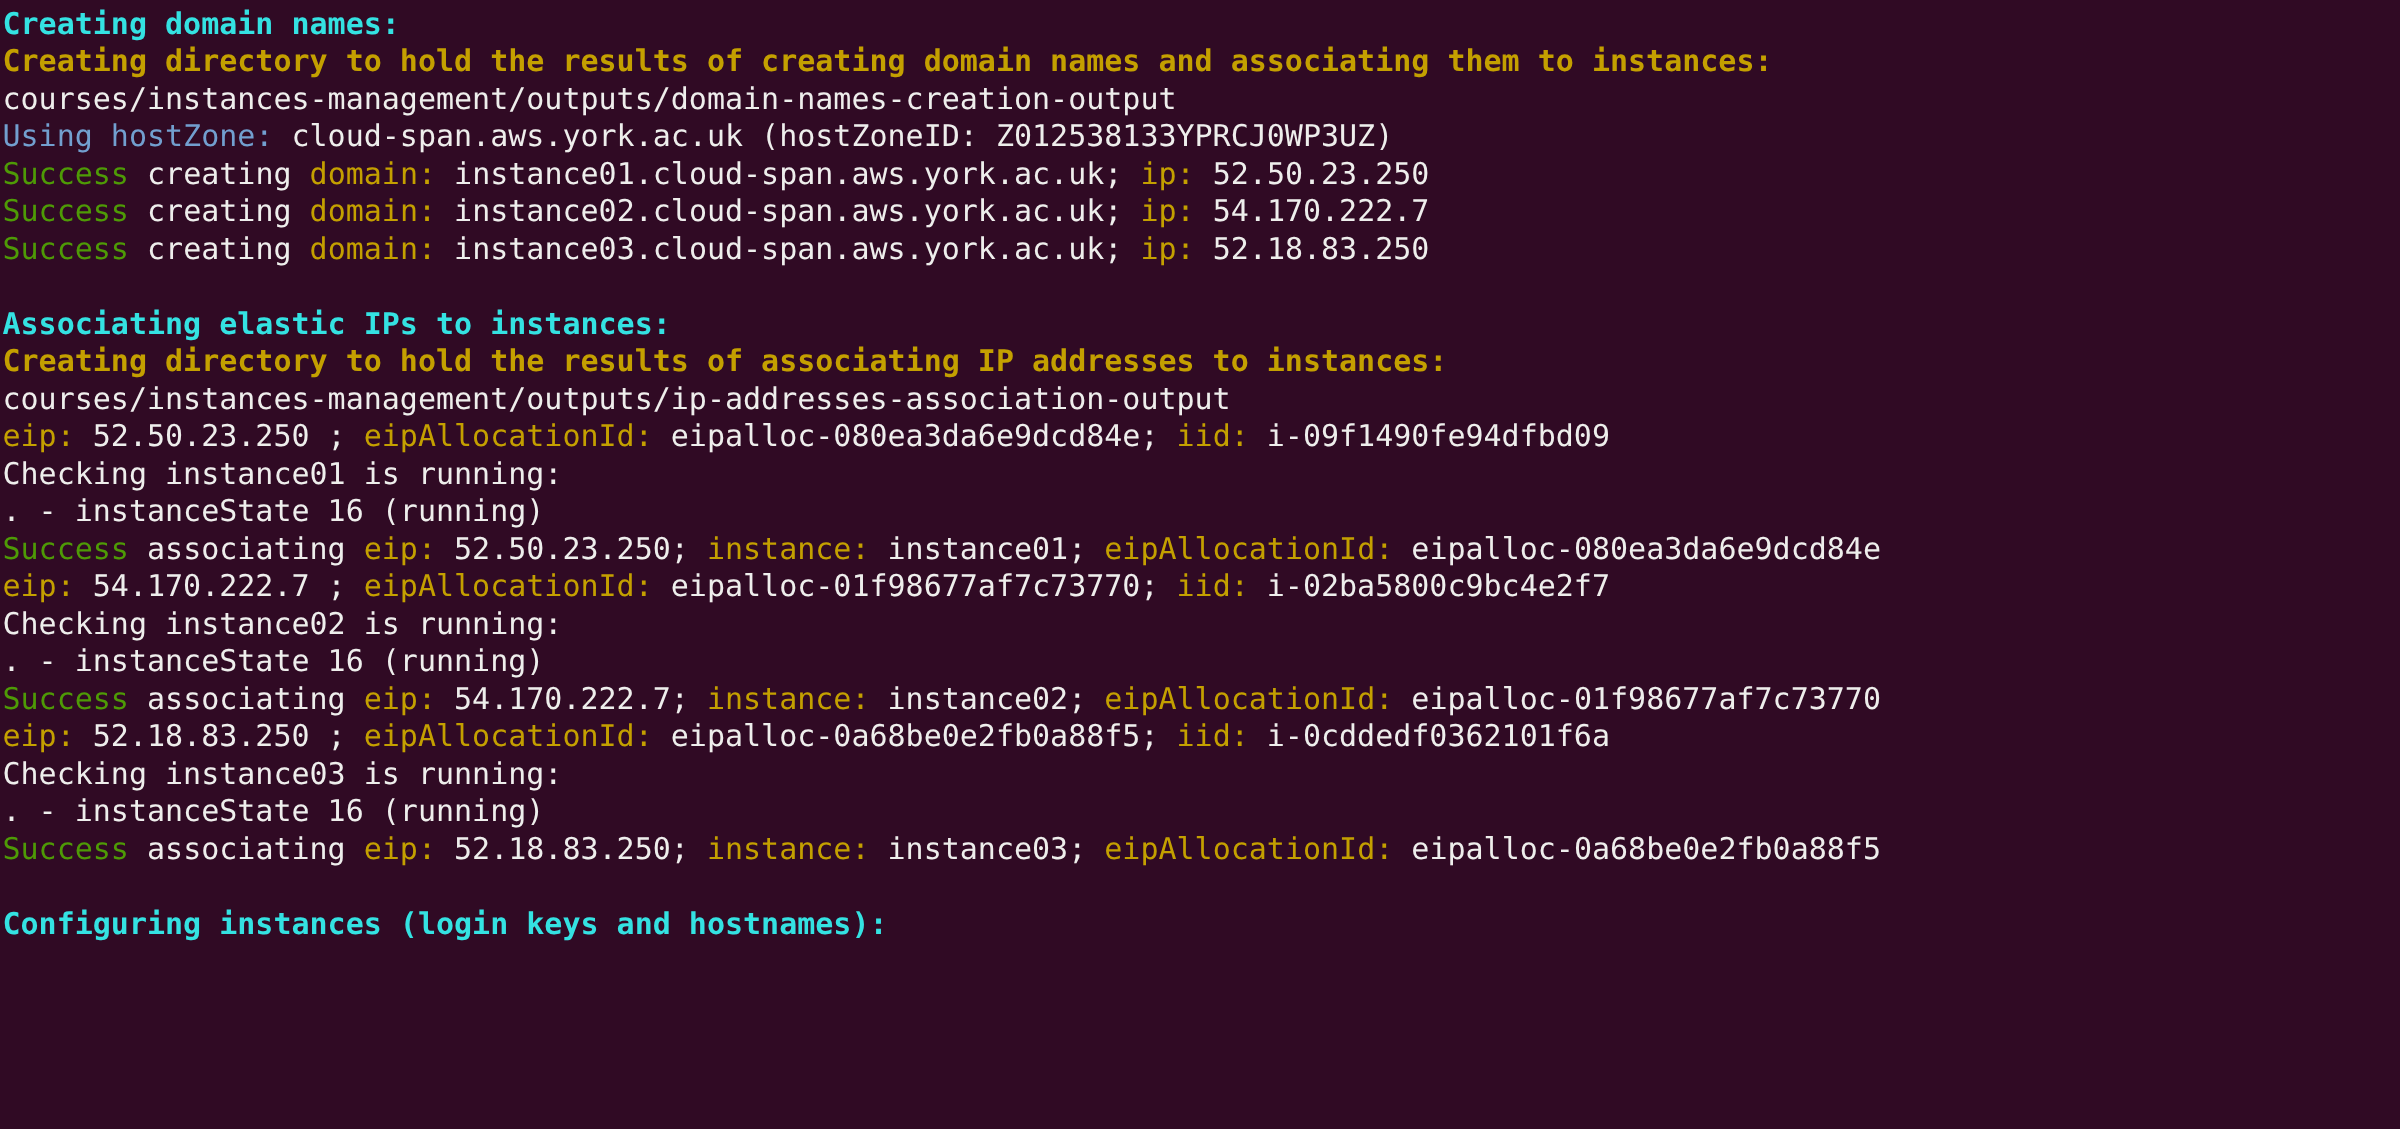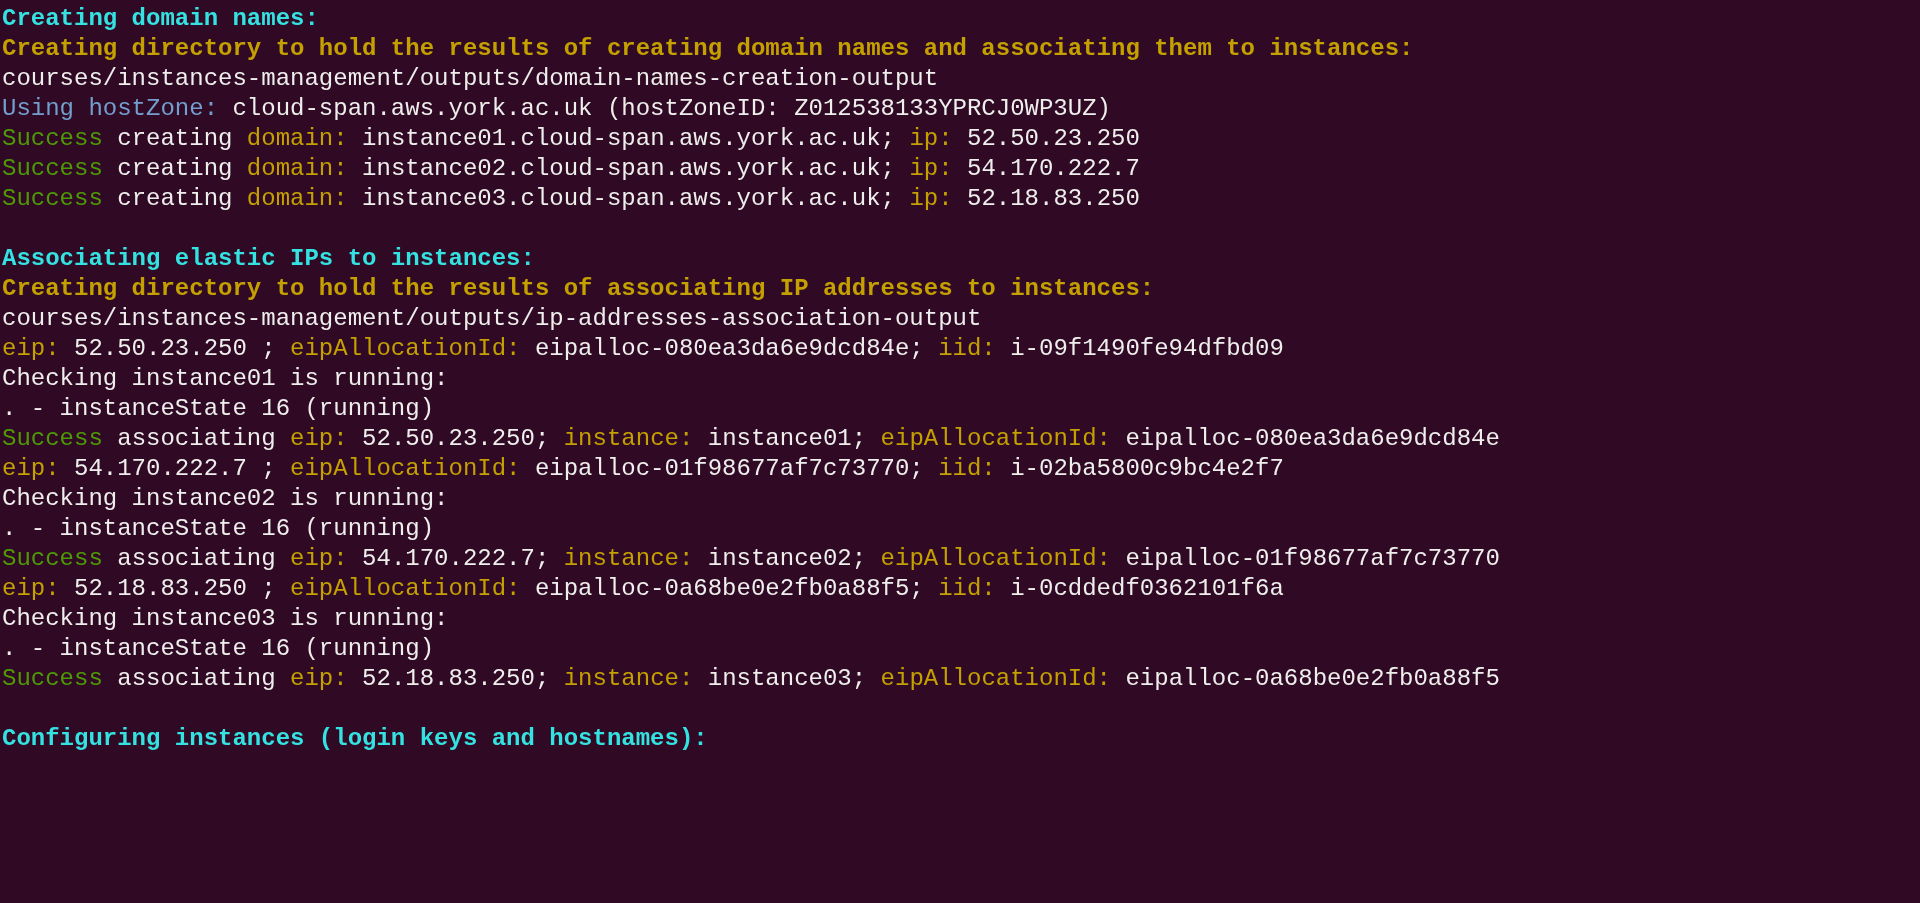--- a/index.html
+++ b/index.html
@@ -11,21 +11,20 @@
     font-size: 24px;
     line-height: 30px;
     width: 1920px;
     height: 903px;
     overflow: hidden;
   }
   pre {
     margin: 0;
     padding: 4px 2px;
     white-space: pre;
-    font-family: Liberation Mono, monospace;
   }
   .teal   { color: #34e2e2; font-weight: bold; }
   .yellow { color: #c4a000; font-weight: bold; }
   .olive  { color: #c4a000; }
   .green  { color: #4e9a06; }
   .cyan   { color: #729fcf; }
   .white  { color: #eeeeec; }
 </style>
 </head>
 <body>

